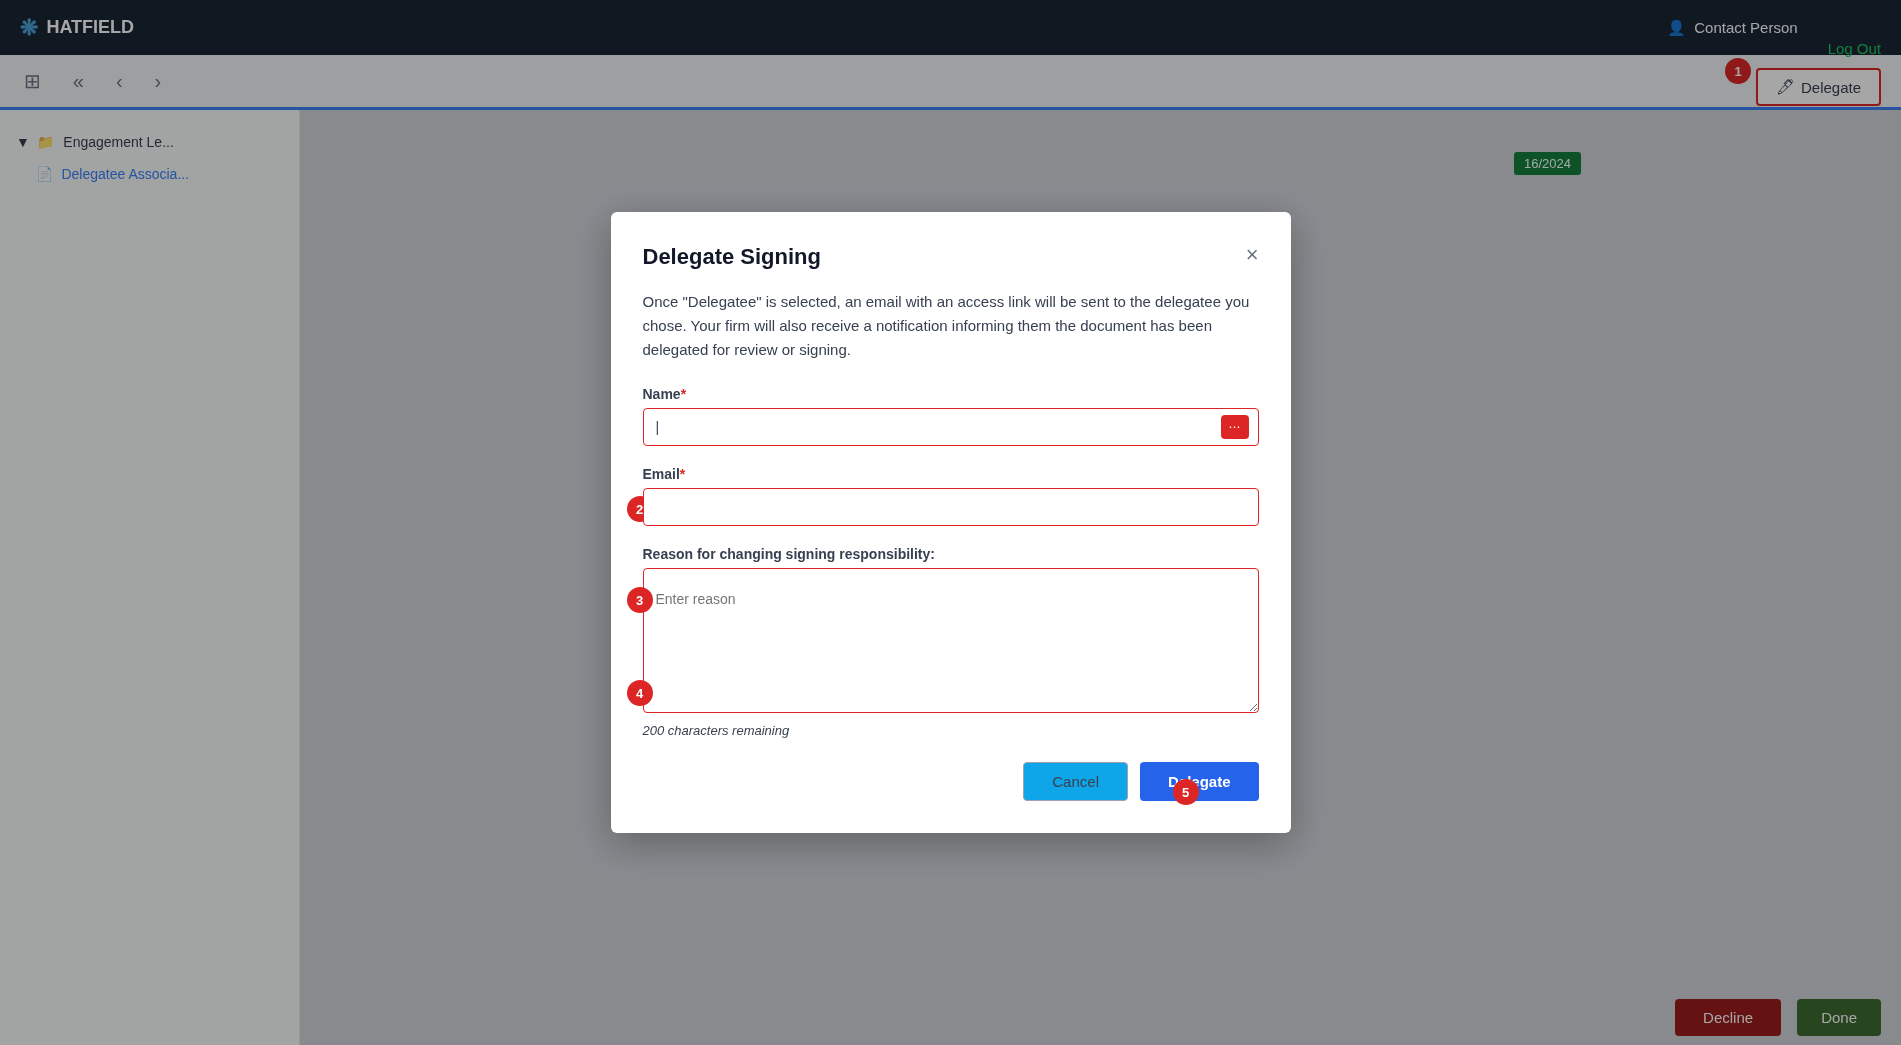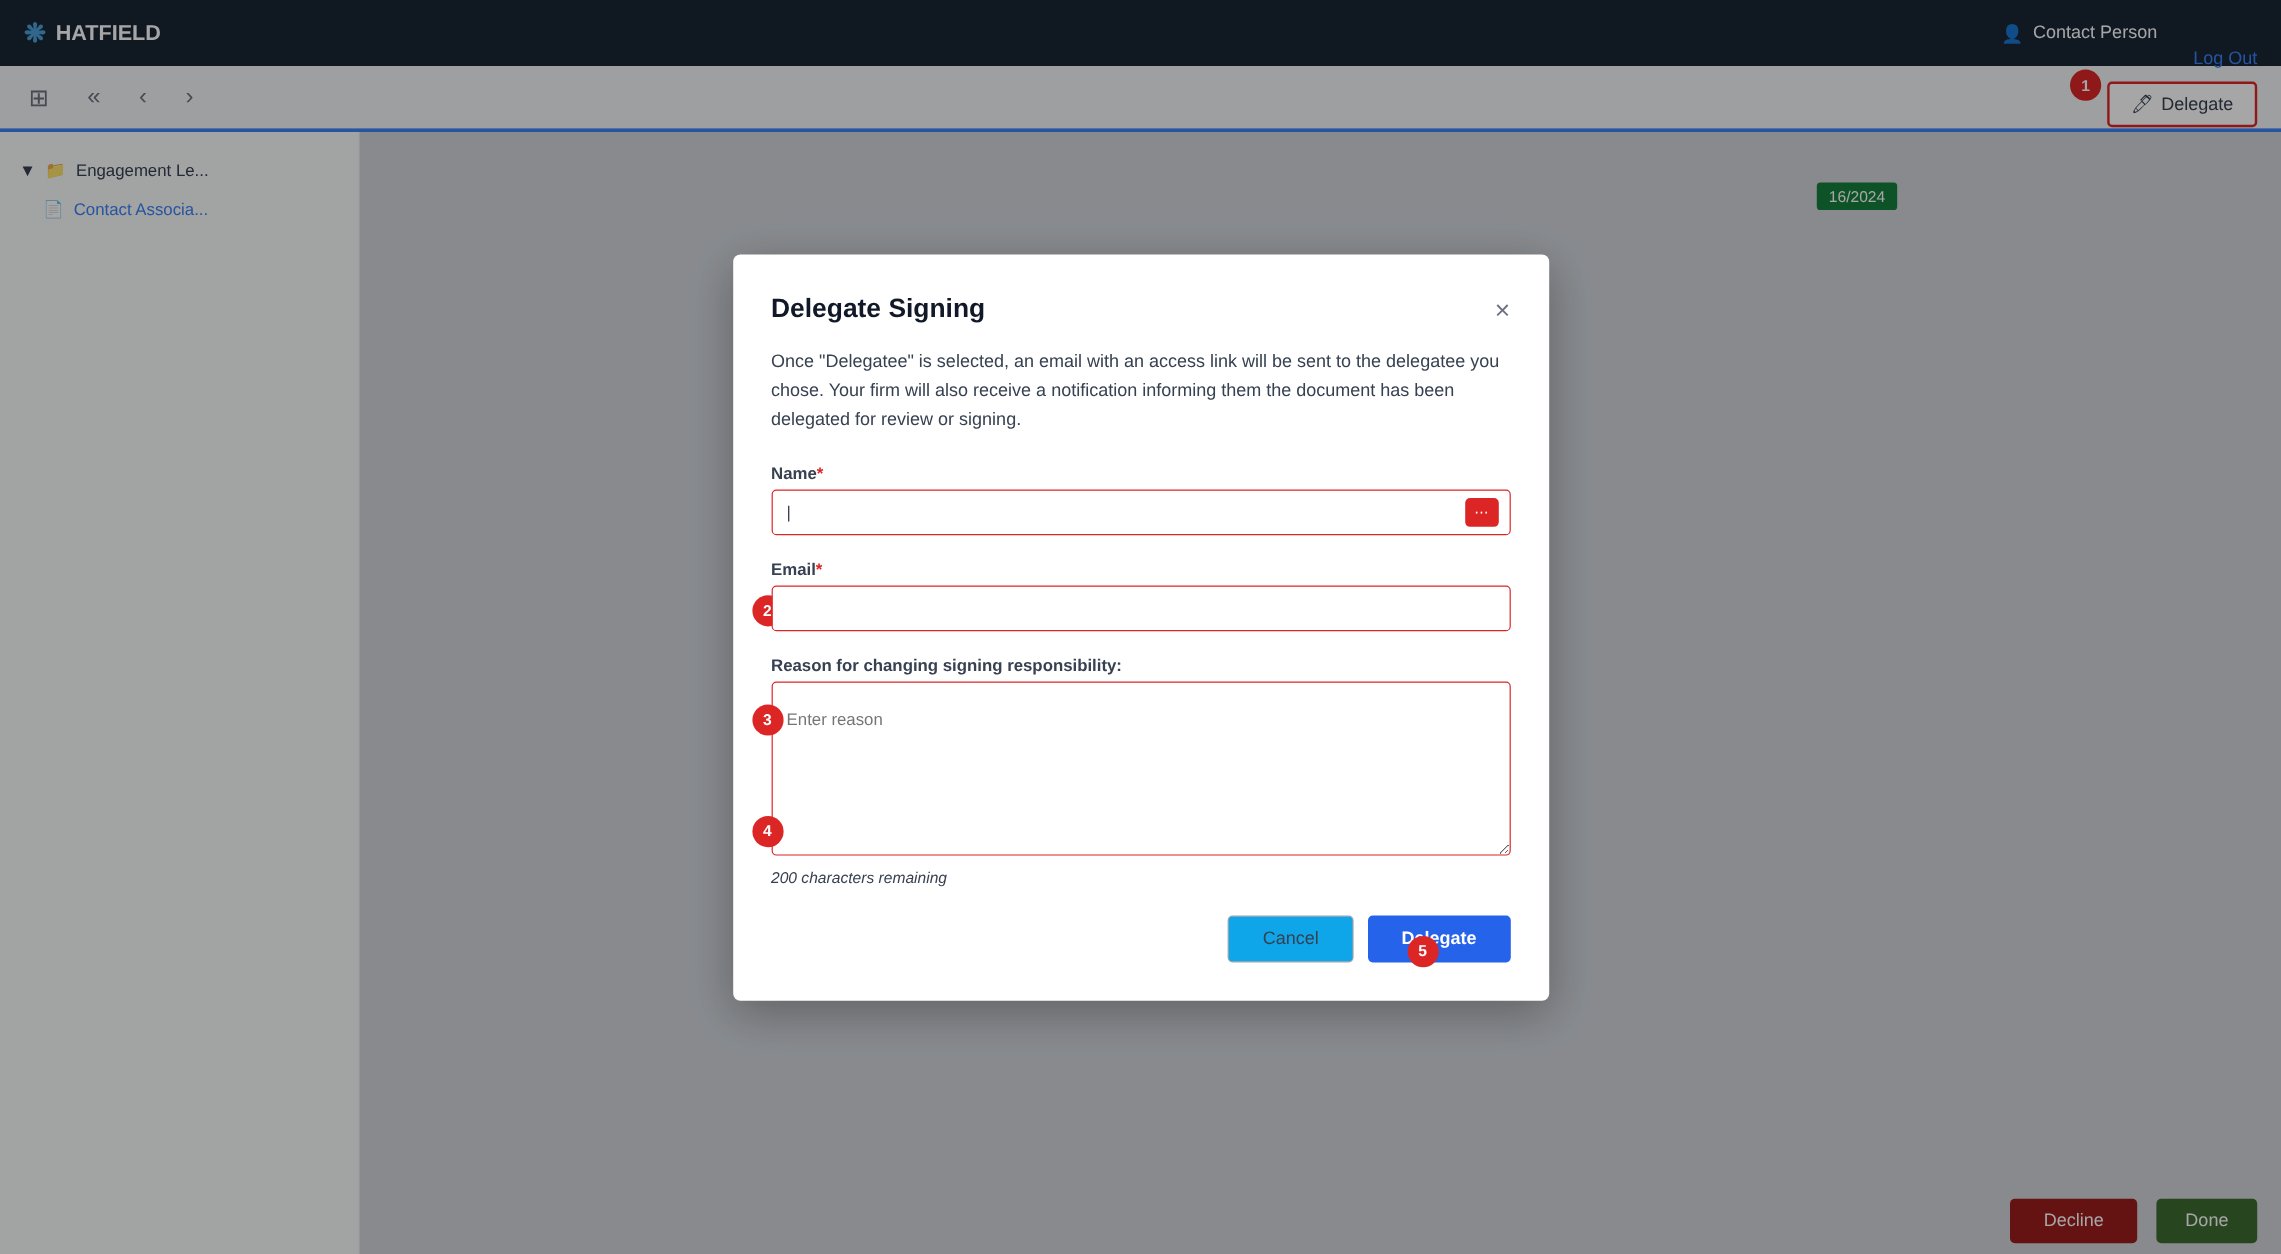--- a/index.html
+++ b/index.html
@@ -34,21 +34,21 @@
       gap: 30px;
     }
     .navbar-contact {
       display: flex;
       align-items: center;
       gap: 8px;
       color: #fff;
       font-size: 15px;
     }
     .navbar-logout {
-      color: #3b82f6;
+      color: #22c55e;
       font-size: 15px;
       cursor: pointer;
       text-decoration: none;
       margin-top: 42px;
     }
 
     
     .delegate-top-btn {
       position: absolute;
       top: 68px;
@@ -201,21 +201,21 @@
       background: #fff;
       border-radius: 6px;
       width: 680px;
       padding: 32px;
       position: relative;
       box-shadow: 0 10px 40px rgba(0,0,0,0.3);
     }
     .modal-header {
       display: flex;
       justify-content: space-between;
-      align-items: flex-end;
+      align-items: flex-start;
       margin-bottom: 20px;
     }
     .modal-title {
       font-size: 22px;
       font-weight: 700;
       color: #111827;
     }
     .modal-close {
       background: none;
       border: none;
@@ -341,21 +341,21 @@
 <div class="main-content">
 
   <div class="sidebar">
     <div class="sidebar-item sidebar-folder">
       <span>▼</span>
       <span>📁</span>
       <span>Engagement Le...</span>
     </div>
     <div class="sidebar-item sidebar-file">
       <span>📄</span>
-      <span>Contact Associa...</span>
+      <span>Delegatee Associa...</span>
     </div>
   </div>
 
   <div class="right-panel">
     <div class="date-badge">16/2024</div>
 
     <div class="bottom-bar">
       <button class="btn-decline">Decline</button>
       <button class="btn-done">Done</button>
     </div>

